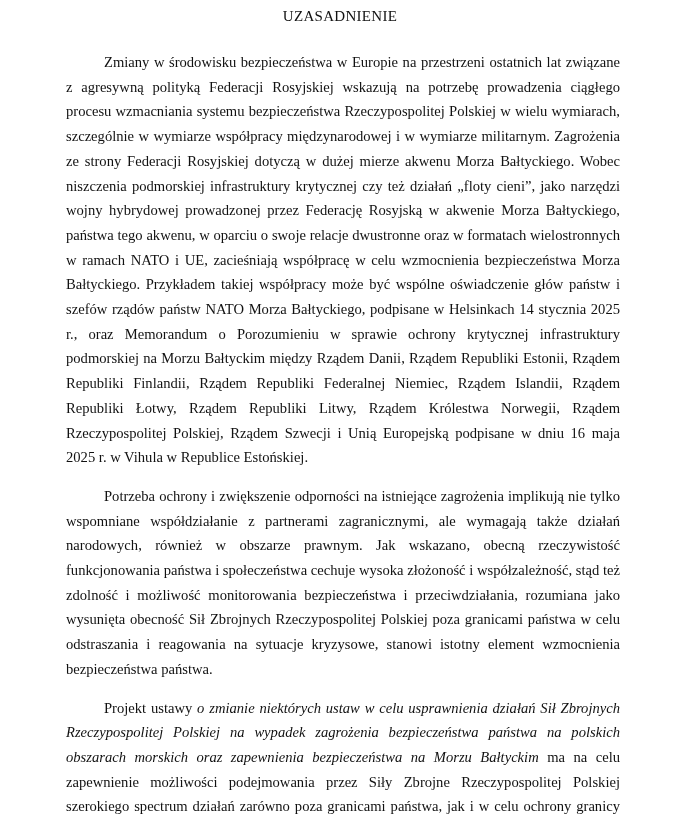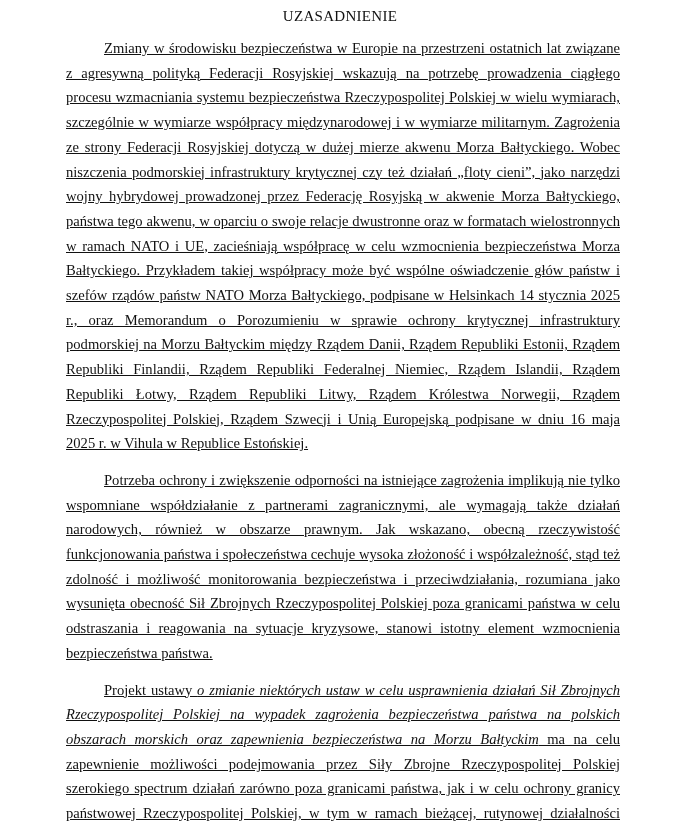--- a/index.html
+++ b/index.html
@@ -10,21 +10,21 @@
   }
   .page { position: relative; width: 680px; height: 821px; }
   .title {
     position: absolute; top: 4px; left: 0; width: 680px;
     text-align: center; font-size: 15px; letter-spacing: 0.3px; line-height: 24px;
   }
   .body {
     position: absolute; left: 66px; width: 554px; top: 36px;
     font-size: 14.6px; line-height: 24.7px; text-align: justify;
   }
-  .para { margin: 0 0 12px 0; text-indent: 38px; text-decoration: underline; }
+  .para { margin: 14px 0 12px 0; text-indent: 38px; }
   .para span.i { font-style: italic; }
 </style>
 </head>
 <body>
 
 <div class="page">
   <div class="title">UZASADNIENIE</div>
   <div class="body">
     <p class="para">Zmiany w środowisku bezpieczeństwa w Europie na przestrzeni ostatnich lat związane z agresywną polityką Federacji Rosyjskiej wskazują na potrzebę prowadzenia ciągłego procesu wzmacniania systemu bezpieczeństwa Rzeczypospolitej Polskiej w wielu wymiarach, szczególnie w wymiarze współpracy międzynarodowej i w wymiarze militarnym. Zagrożenia ze strony Federacji Rosyjskiej dotyczą w dużej mierze akwenu Morza Bałtyckiego. Wobec niszczenia podmorskiej infrastruktury krytycznej czy też działań „floty cieni”, jako narzędzi wojny hybrydowej prowadzonej przez Federację Rosyjską w akwenie Morza Bałtyckiego, państwa tego akwenu, w oparciu o swoje relacje dwustronne oraz w formatach wielostronnych w ramach NATO i UE, zacieśniają współpracę w celu wzmocnienia bezpieczeństwa Morza Bałtyckiego. Przykładem takiej współpracy może być wspólne oświadczenie głów państw i szefów rządów państw NATO Morza Bałtyckiego, podpisane w Helsinkach 14 stycznia 2025 r., oraz Memorandum o Porozumieniu w sprawie ochrony krytycznej infrastruktury podmorskiej na Morzu Bałtyckim między Rządem Danii, Rządem Republiki Estonii, Rządem Republiki Finlandii, Rządem Republiki Federalnej Niemiec, Rządem Islandii, Rządem Republiki Łotwy, Rządem Republiki Litwy, Rządem Królestwa Norwegii, Rządem Rzeczypospolitej Polskiej, Rządem Szwecji i Unią Europejską podpisane w dniu 16 maja 2025 r. w Vihula w Republice Estońskiej.</p>
     <p class="para">Potrzeba ochrony i zwiększenie odporności na istniejące zagrożenia implikują nie tylko wspomniane współdziałanie z partnerami zagranicznymi, ale wymagają także działań narodowych, również w obszarze prawnym. Jak wskazano, obecną rzeczywistość funkcjonowania państwa i społeczeństwa cechuje wysoka złożoność i współzależność, stąd też zdolność i możliwość monitorowania bezpieczeństwa i przeciwdziałania, rozumiana jako wysunięta obecność Sił Zbrojnych Rzeczypospolitej Polskiej poza granicami państwa w celu odstraszania i reagowania na sytuacje kryzysowe, stanowi istotny element wzmocnienia bezpieczeństwa państwa.</p>

